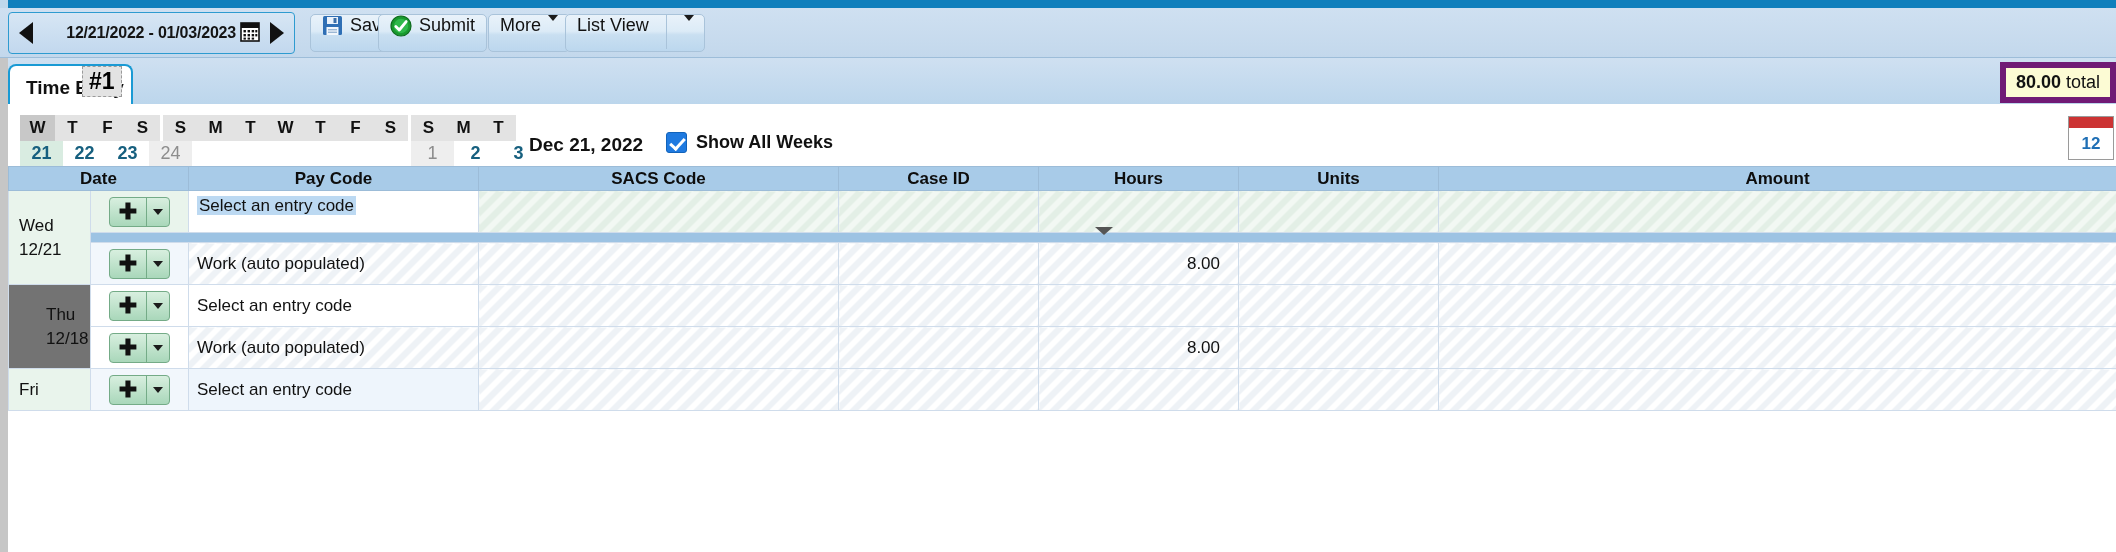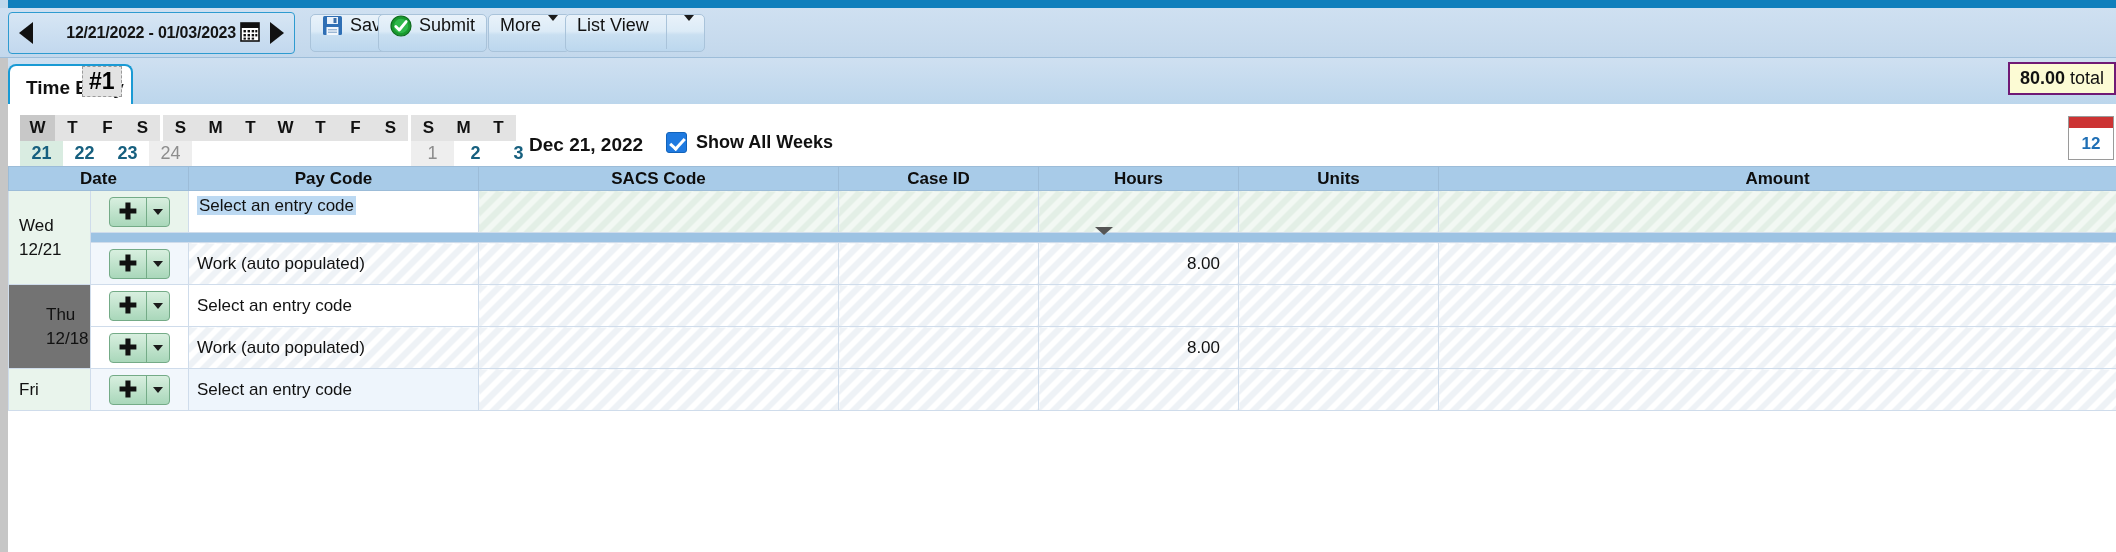--- a/index.html
+++ b/index.html
@@ -92,21 +92,21 @@
   }
   #tab-badge{
     position:absolute; left:82px; top:66px;
     background:#e3e3e3; border:1px dashed #9a9a9a;
     padding:1px 6px;
     font-weight:bold; font-size:23px; color:#000;
     z-index:6;
   }
   #total-badge{
     position:absolute; right:0px; top:62px;
-    background:#fcfbd4; border:2px solid #701a75;
+    background:#fcfbd4; border:6px solid #701a75;
     padding:4px 10px; font-size:18px; color:#111; white-space:nowrap;
   }
   #total-badge b{ font-weight:bold; }
 
   
   #weeks{
     position:absolute; left:0; top:104px; width:2116px; height:62px;
     background:#ffffff;
   }
   #weeks .gutter{ position:absolute; left:0; top:0; width:8px; height:62px; background:#c6c6c6; }

